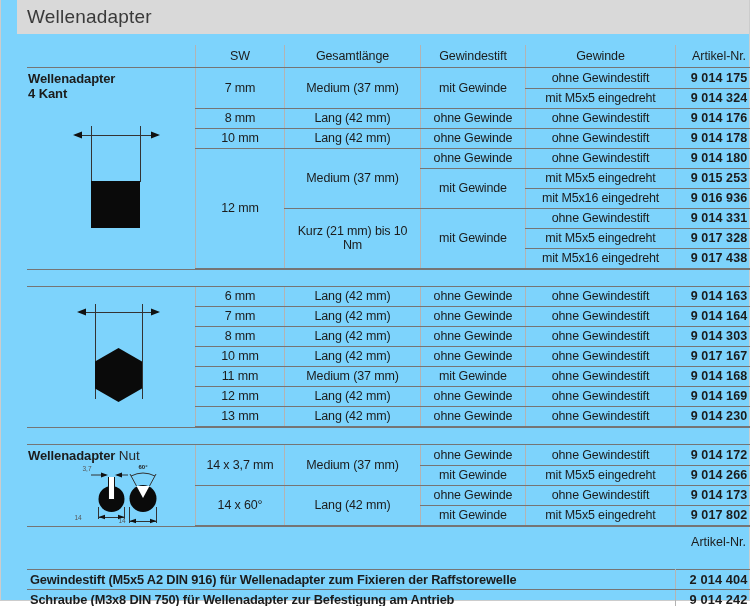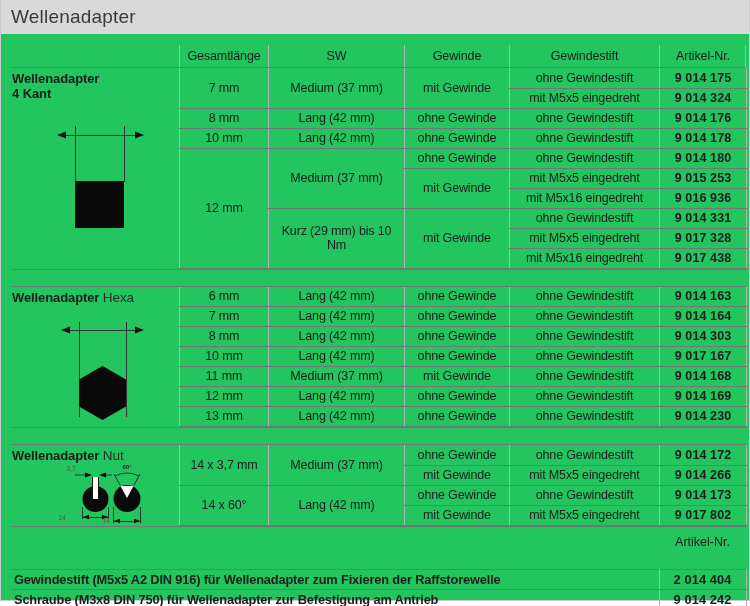--- a/index.html
+++ b/index.html
@@ -12,21 +12,22 @@
   html,body{margin:0;padding:0;background:#fff;}
   body{
     width:750px;height:606px;
     font-family:"Liberation Sans",sans-serif;
     color:var(--txt);
     overflow:hidden;
   }
   .card{
     width:750px;height:601px;
     border:1px solid #cccccc;border-top:none;
-    background:#22c55e;
+    background:#7dd3fc;
+    padding-left:16px;
   }
   .titlebar{
     height:34px;background:var(--bar);
     display:flex;align-items:center;
     padding-left:10px;
   }
   .titlebar .t{
     font-size:19px;color:#3a3a3a;letter-spacing:.2px;
   }
   .content{padding:11px 0 0 10px;width:745px;}
@@ -108,24 +109,24 @@
 <div class="card">
 
   <div class="titlebar">
     <span class="t">Wellenadapter</span>
   </div>
 
   <div class="content">
 
     <div class="hdr">
       <div></div>
+      <div>SW</div>
       <div>Gesamtlänge</div>
-      <div>SW</div>
+      <div>Gewindestift</div>
       <div>Gewinde</div>
-      <div>Gewindestift</div>
       <div>Artikel-Nr.</div>
     </div>
 
     <div class="section">
       <div class="seccell">
         <div class="seclabel">
           <span>Wellenadapter</span><br>
           <span>4 Kant</span>
         </div>
         <svg width="168" height="126" viewBox="0 0 168 126" style="margin-top:3px">
@@ -183,45 +184,41 @@
             <tr>
               <td rowspan="2">mit Gewinde</td>
               <td>mit M5x5 eingedreht</td>
               <td class="art">9 015 253</td>
             </tr>
             <tr>
               <td>mit M5x16 eingedreht</td>
               <td class="art">9 016 936</td>
             </tr>
             <tr>
-              <td rowspan="3">Kurz (29 mm) bis 10 Nm</td>
+              <td rowspan="3">Kurz (21 mm) bis 10 Nm</td>
               <td rowspan="3">mit Gewinde</td>
               <td>ohne Gewindestift</td>
               <td class="art">9 014 331</td>
             </tr>
             <tr>
               <td>mit M5x5 eingedreht</td>
               <td class="art">9 017 328</td>
             </tr>
             <tr>
               <td>mit M5x16 eingedreht</td>
               <td class="art">9 017 438</td>
             </tr>
           </tbody>
       </table>
     </div>
 
     <div class="gap"></div>
 
     <div class="section bt">
       <div class="seccell">
-        <div class="seclabel">
-          <span>Wellenadapter</span>
-          <span class="rest">Hexa</span>
-        </div>
         <svg width="168" height="118" viewBox="0 0 168 118" style="margin-top:0">
           <g stroke="#333" stroke-width="1" shape-rendering="crispEdges">
             <line x1="68" y1="17" x2="68" y2="112"></line>
             <line x1="115" y1="17" x2="115" y2="112"></line>
             <line x1="52" y1="25" x2="131" y2="25"></line>
           </g>
           <polygon points="50,25 59,21.5 59,28.5" fill="#111"></polygon>
           <polygon points="133,25 124,21.5 124,28.5" fill="#111"></polygon>
           <polygon points="91.5,61 115,74.5 115,101.5 91.5,115 68,101.5 68,74.5" fill="#0a0a0a"></polygon>
         </svg>

